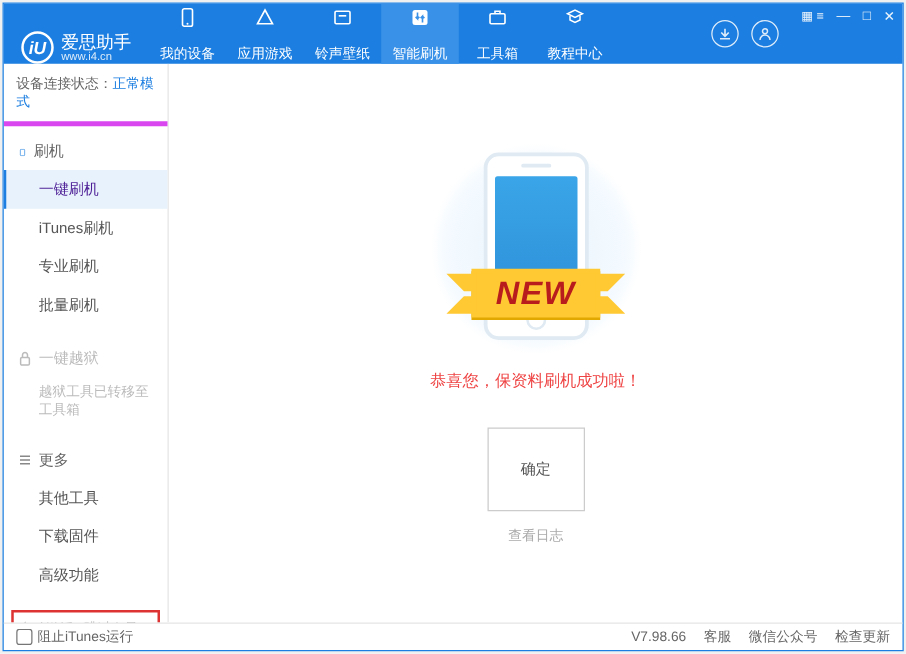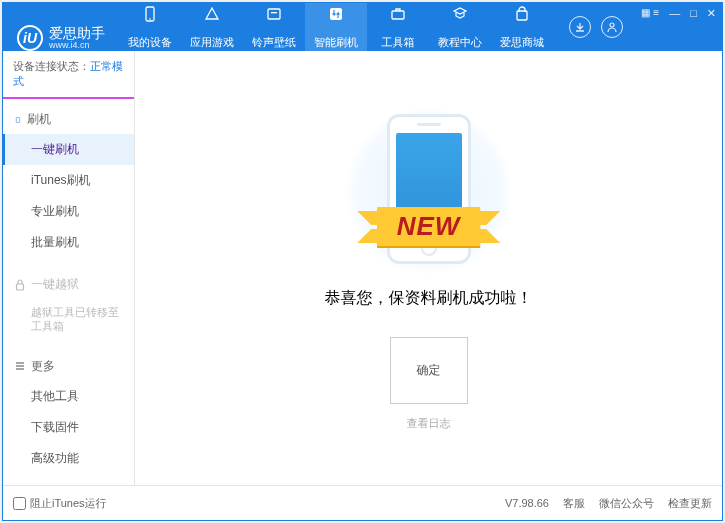--- a/index.html
+++ b/index.html
@@ -14,45 +14,45 @@
 .nav{display:flex;flex:1}
 .nav-item{width:62px;display:flex;flex-direction:column;align-items:center;justify-content:center;font-size:11px;gap:12px;cursor:pointer}
 .nav-item.active{background:#3a92e8}
 .nav-ico{width:18px;height:18px;display:flex;align-items:center;justify-content:center}
 .win-ctrls{display:flex;align-items:flex-start;padding:4px 6px;gap:10px;font-size:11px}
 .win-ctrls span{cursor:pointer;opacity:.9}
 .user-ctrls{display:flex;align-items:center;gap:10px;padding:0 12px}
 .circ-btn{width:22px;height:22px;border:1.5px solid #fff;border-radius:50%;display:flex;align-items:center;justify-content:center;opacity:.85;cursor:pointer}
 .body{flex:1;display:flex;overflow:hidden}
 .sidebar{width:132px;border-right:1px solid #e5e5e5;display:flex;flex-direction:column;font-size:12px;color:#555}
-.conn-status{padding:8px 10px;font-size:11px;color:#666;border-bottom:2px solid #d946ef}
+.conn-status{padding:8px 10px;font-size:11px;color:#666;border-bottom:4px solid #d946ef}
 .conn-status b{color:#1b7ee0;font-weight:normal}
 .side-sec{padding:6px 0}
 .side-hdr{display:flex;align-items:center;gap:6px;padding:6px 12px;color:#666;font-size:12px}
 .side-hdr.locked{color:#bbb}
 .side-item{padding:7px 10px 7px 28px;cursor:pointer;color:#555}
 .side-item.active{background:#e8f2fc;color:#4c1d95;border-left:2px solid #1b7ee0;padding-left:26px}
 .side-note{padding:6px 10px 6px 28px;color:#bbb;font-size:11px;line-height:1.3}
 .checks{border:2px solid #d33;margin:6px 6px 0;padding:5px 4px;display:flex;gap:8px;font-size:11px;color:#555}
 .checks label{display:flex;align-items:center;gap:3px;cursor:pointer}
 .main{flex:1;display:flex;flex-direction:column;align-items:center;justify-content:center;position:relative}
 .illus{width:200px;height:170px;position:relative;margin-bottom:12px}
 .phone{position:absolute;left:50%;top:8px;transform:translateX(-50%);width:84px;height:150px;background:#fff;border:3px solid #dfeaf2;border-radius:12px}
 .phone::before{content:"";position:absolute;top:6px;left:50%;transform:translateX(-50%);width:24px;height:3px;background:#dfeaf2;border-radius:2px}
 .phone::after{content:"";position:absolute;bottom:5px;left:50%;transform:translateX(-50%);width:12px;height:12px;border:2px solid #dfeaf2;border-radius:50%}
 .phone-screen{position:absolute;top:16px;left:6px;right:6px;bottom:22px;background:linear-gradient(#3aa5e8,#2d8fd8);border-radius:2px}
 .halo{position:absolute;left:50%;top:50%;transform:translate(-50%,-50%);width:170px;height:170px;border-radius:50%;background:radial-gradient(circle,#e8f4fc 0%,#f4faff 60%,transparent 70%)}
 .ribbon{position:absolute;left:50%;bottom:30px;transform:translateX(-50%);background:#ffc933;color:#b91c1c;font-weight:900;font-style:italic;font-size:26px;padding:4px 20px;letter-spacing:1px;box-shadow:0 2px 0 #e0a800}
 .ribbon::before,.ribbon::after{content:"";position:absolute;top:4px;border:14px solid #ffc933;width:10px;height:4px}
 .ribbon::before{left:-20px;border-left-color:transparent}
 .ribbon::after{right:-20px;border-right-color:transparent}
-.msg{font-size:16px;color:#000000;margin-bottom:28px}
+.msg{font-size:13px;color:#ef4444;margin-bottom:28px}
 .ok-btn{border:1px solid #ccc;background:#fff;padding:24px 26px;font-size:12px;color:#555;cursor:pointer;margin-bottom:12px}
 .log-link{font-size:11px;color:#aaa;cursor:pointer}
-.footer{height:35px;border-top:1px solid #e5e5e5;display:flex;align-items:center;font-size:11px;color:#666;padding:0 10px;gap:14px}
+.footer{height:22px;border-top:1px solid #e5e5e5;display:flex;align-items:center;font-size:11px;color:#666;padding:0 10px;gap:14px}
 .footer .spacer{flex:1}
 .footer label{display:flex;align-items:center;gap:4px;cursor:pointer}
 .hdr-ico{width:6px;height:6px}
 svg{display:block}
 </style>
 </head>
 <body>
 
 <div class="window">
   <div class="titlebar">
@@ -109,29 +109,20 @@
           <span>工具箱</span>
         </div>
       <div class="nav-item">
           <span class="nav-ico">
             <svg width="16" height="16" viewBox="0 0 16 16">
               <path d="M2 5 L8 2 L14 5 L8 8 Z" fill="none" stroke="#fff" stroke-width="1.2"></path>
               <path d="M4 6.5 V10 L8 12 L12 10 V6.5" fill="none" stroke="#fff" stroke-width="1.2"></path>
             </svg>
           </span>
           <span>教程中心</span>
-        </div>
-      <div class="nav-item">
-          <span class="nav-ico">
-            <svg width="16" height="16" viewBox="0 0 16 16">
-              <rect x="3" y="5" width="10" height="9" rx="1" fill="none" stroke="#fff" stroke-width="1.3"></rect>
-              <path d="M5 6 V4 a3 3 0 0 1 6 0 V6" fill="none" stroke="#fff" stroke-width="1.3"></path>
-            </svg>
-          </span>
-          <span>爱思商城</span>
         </div>
     </div>
     <div class="user-ctrls">
       <div class="circ-btn">
           <svg width="12" height="12" viewBox="0 0 12 12">
             <path d="M6 2 V8 M3 5 L6 8 L9 5 M2 10 H10" stroke="#fff" stroke-width="1.3" fill="none"></path>
           </svg>
         </div>
       <div class="circ-btn">
           <svg width="12" height="12" viewBox="0 0 12 12">

